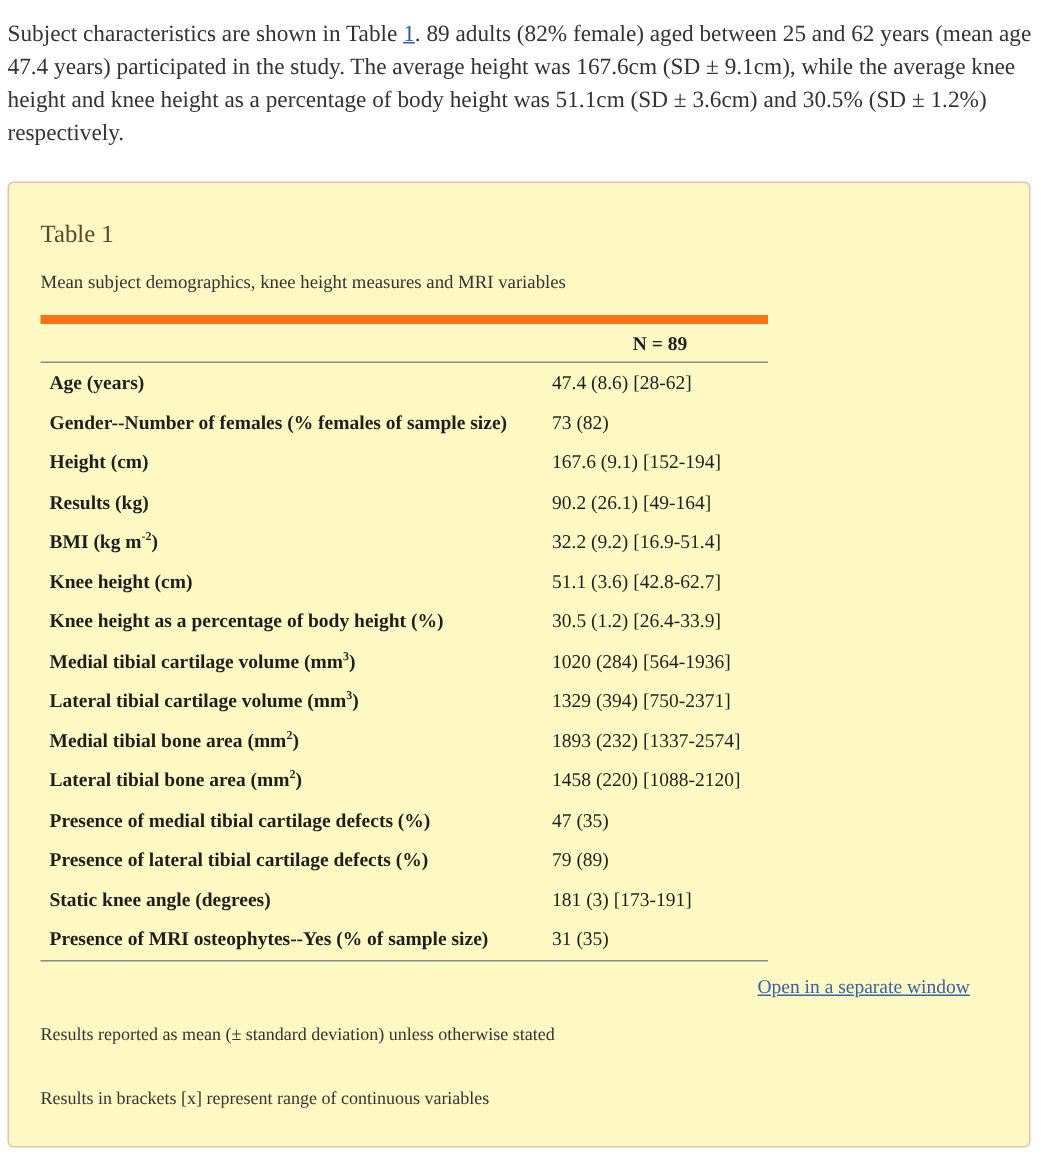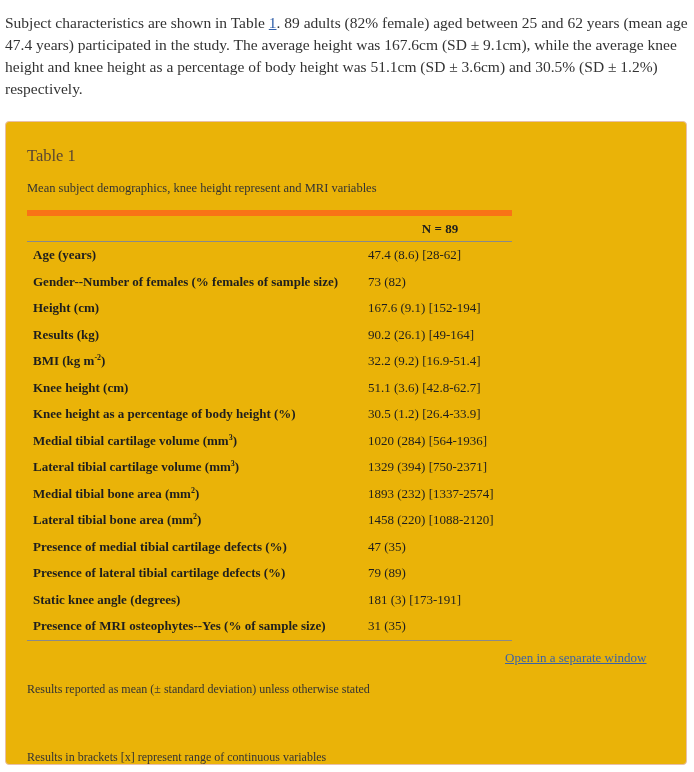--- a/index.html
+++ b/index.html
@@ -28,21 +28,21 @@
     .intro a {
       color: #2f5ea8;
       text-decoration: underline;
     }
     .table-box {
       position: absolute;
       left: 5px;
       top: 121px;
       width: 680px;
       height: 642px;
-      background: #eab308;
+      background: #fef9c3;
       border: 1px solid #e8bfa8;
       border-radius: 4px;
     }
     .table-title {
       position: absolute;
       left: 21px;
       top: 24px;
       font-size: 16.5px;
       color: #5a4632;
     }
@@ -97,30 +97,30 @@
       text-decoration: underline;
       cursor: pointer;
     }
     .footnote {
       position: absolute;
       left: 21px;
       font-size: 12px;
       color: #333333;
     }
     .fn1 { top: 560px; }
-    .fn2 { top: 628px; }
+    .fn2 { top: 603px; }
   </style>
 </head>
 <body>
 
 <p class="intro"><span>Subject characteristics are shown in Table </span><a>1</a><span>. 89 adults (82% female) aged between 25 and 62 years (mean age 47.4 years) participated in the study. The average height was 167.6cm (SD ± 9.1cm), while the average knee height and knee height as a percentage of body height was 51.1cm (SD ± 3.6cm) and 30.5% (SD ± 1.2%) respectively.</span></p>
 
 <div class="table-box">
   <div class="table-title">Table 1</div>
-  <div class="table-caption">Mean subject demographics, knee height represent and MRI variables</div>
+  <div class="table-caption">Mean subject demographics, knee height measures and MRI variables</div>
 
   <table class="data">
     <thead>
       <tr>
         <th class="blank"></th>
         <th>N = 89</th>
       </tr>
     </thead>
     <tbody id="rows">
         <tr>

